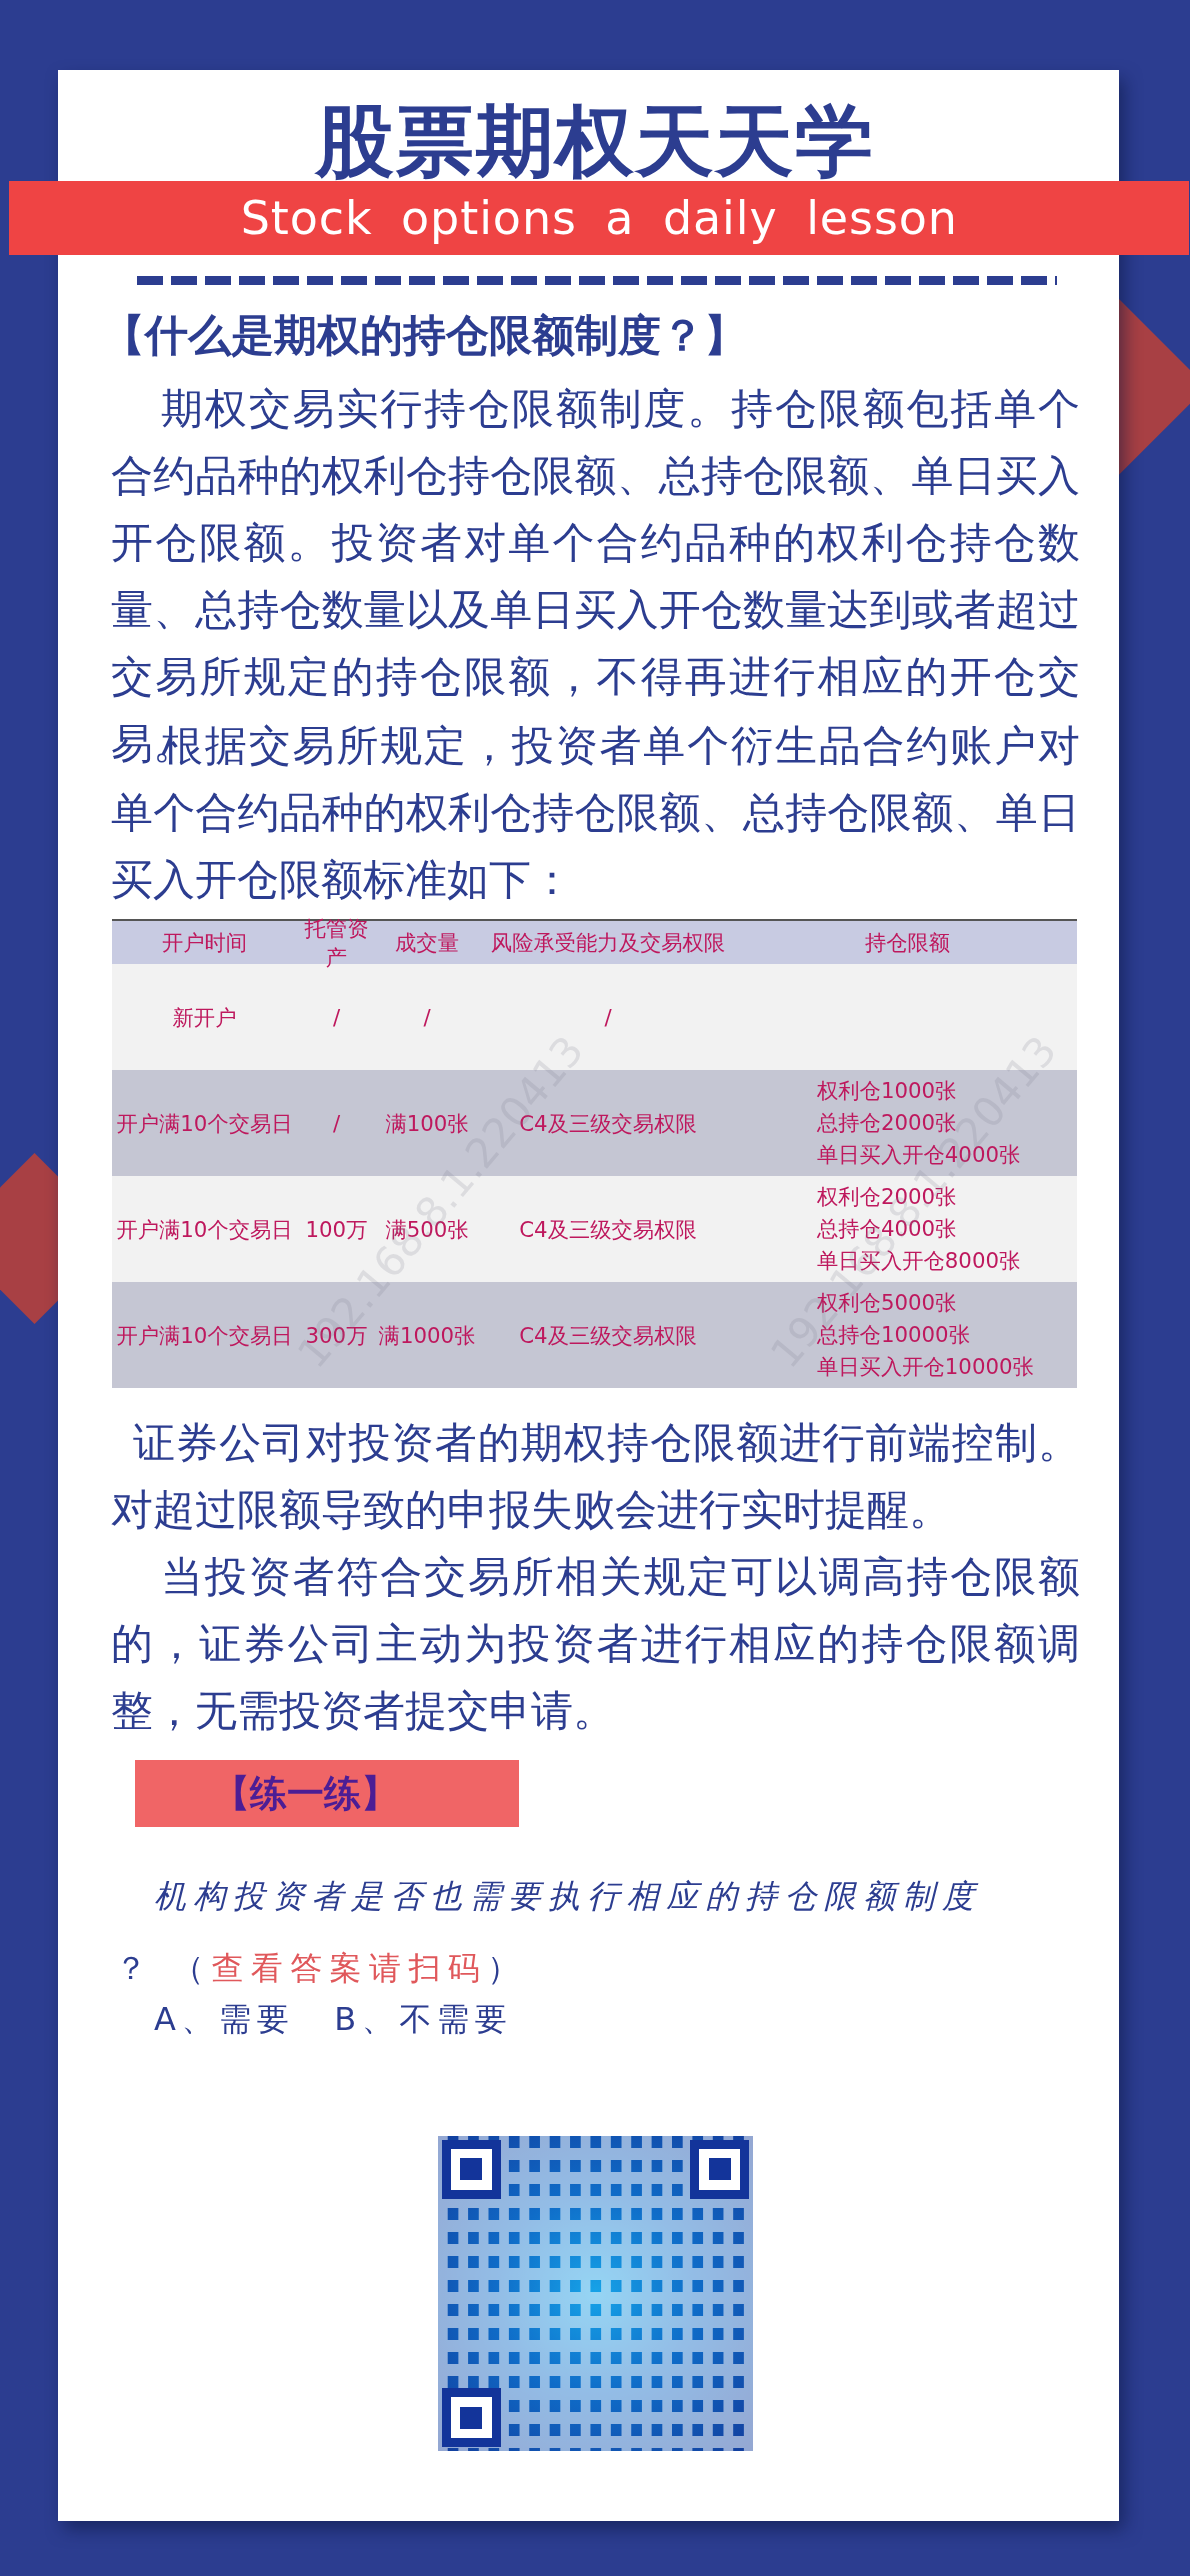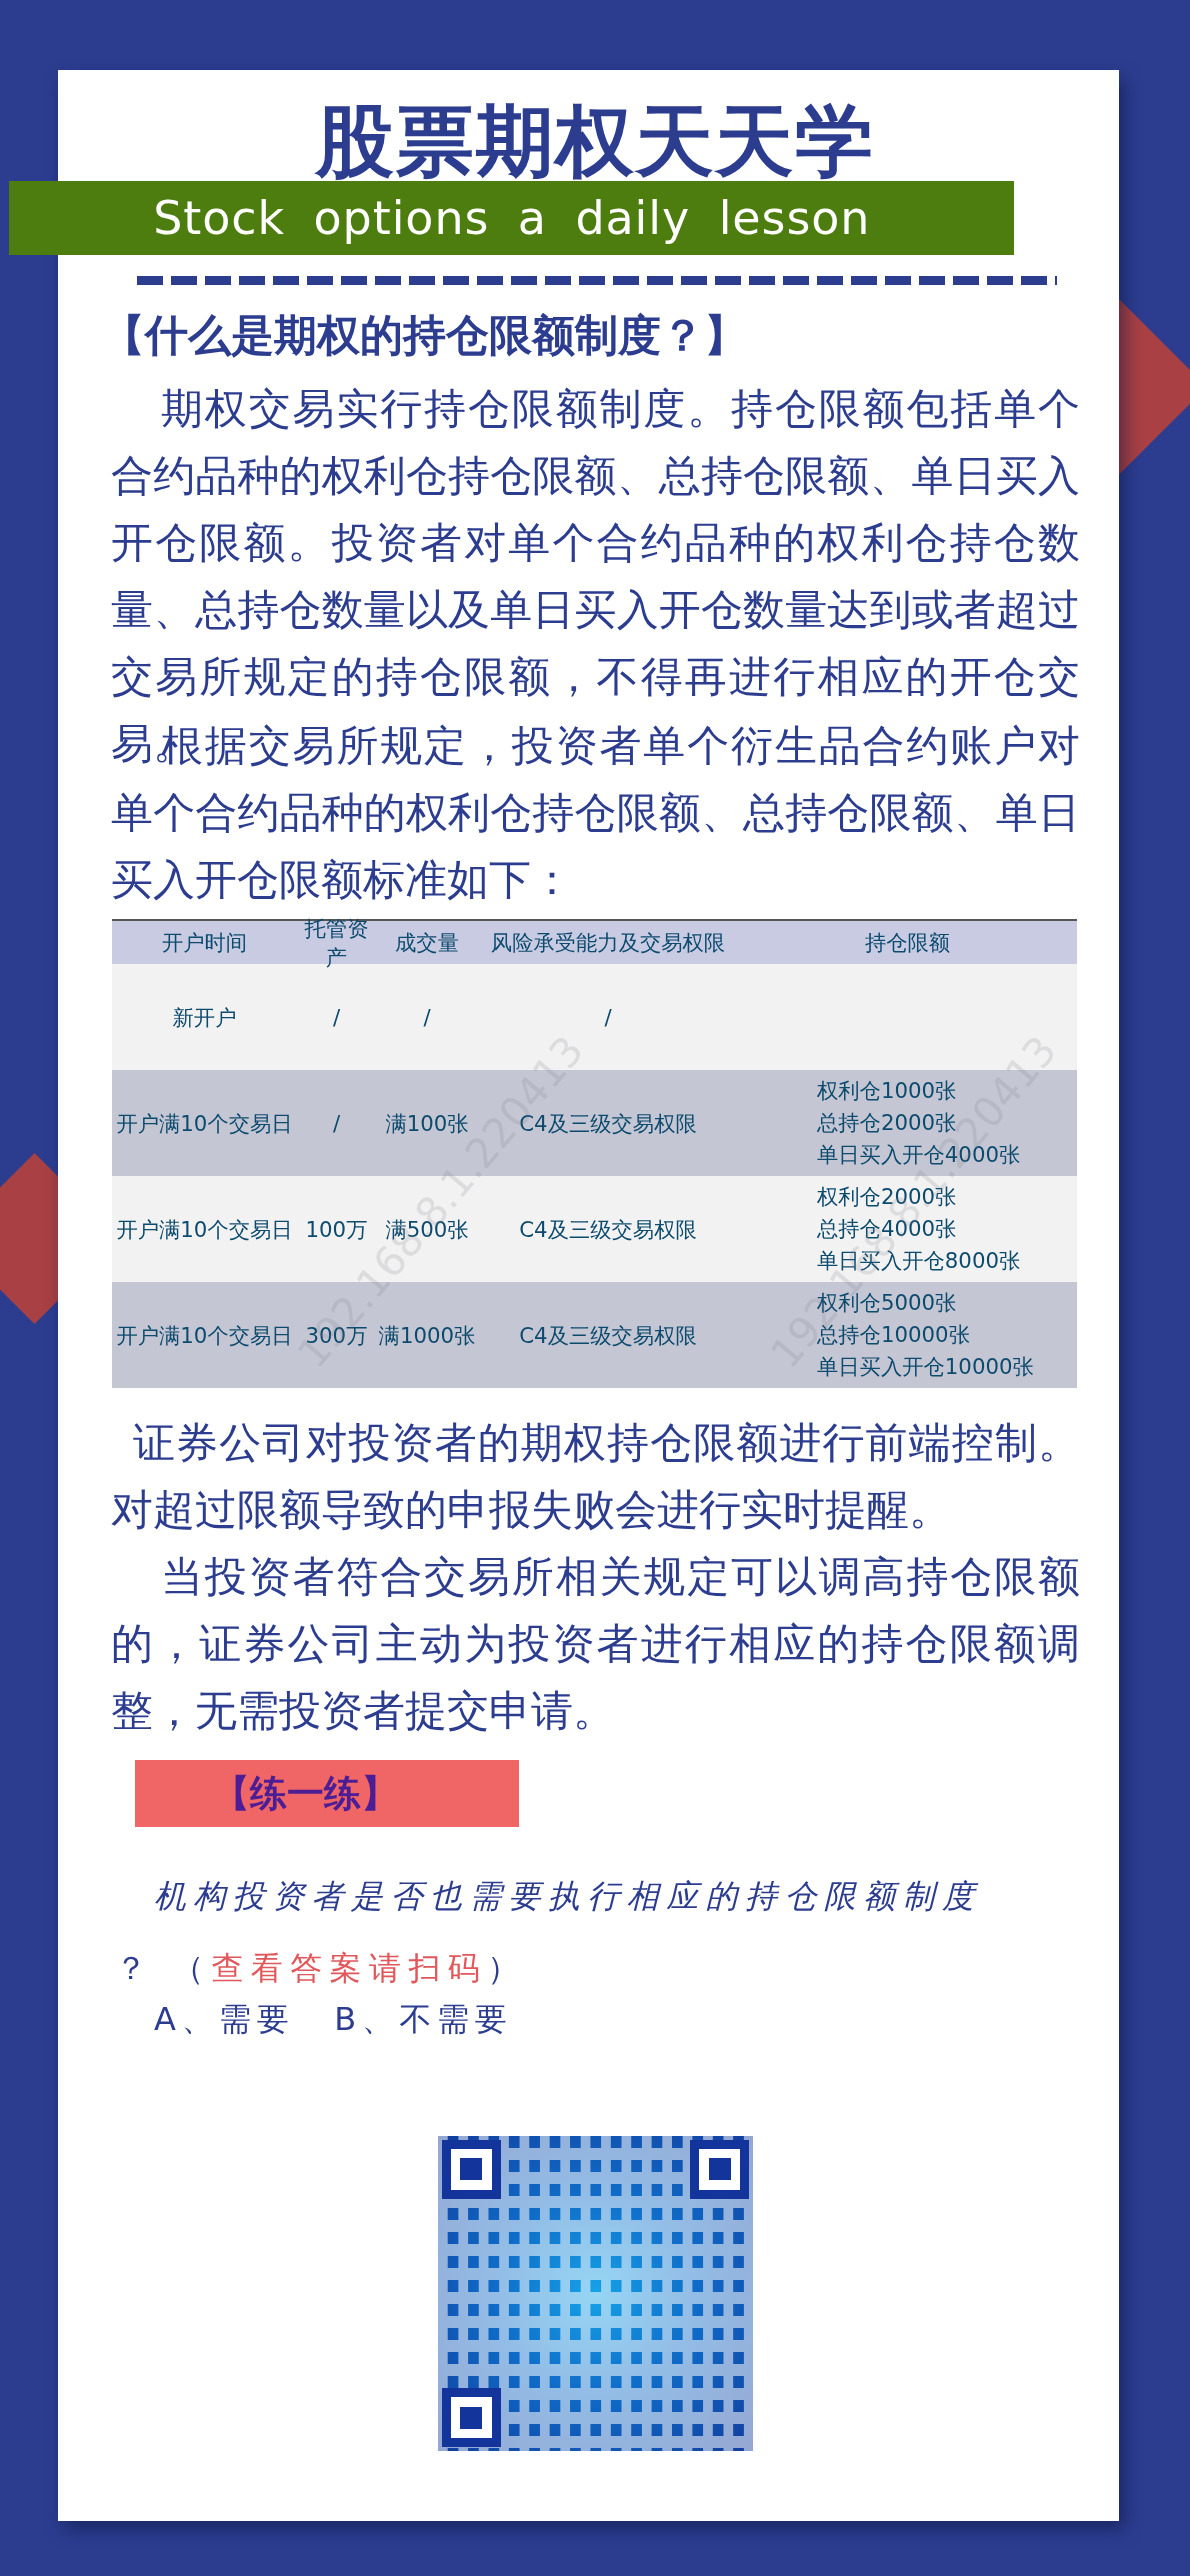--- a/index.html
+++ b/index.html
@@ -41,22 +41,22 @@
     font-size: 78px;
     font-weight: bold;
     color: #2c3d90;
     letter-spacing: 1.9px;
     line-height: 102px;
     margin-top: 12px;
   }
   .banner {
     position: absolute;
     left: 9.3px; top: 181px;
-    width: 1005px; height: 74px;
-    background: #4d7c0f;
+    width: 1180px; height: 74px;
+    background: #ef4444;
     display: flex; align-items: center; justify-content: center;
   }
   .banner-text {
     color: #ffffff;
     font-family: "DejaVu Sans", sans-serif;
     font-size: 46px;
     word-spacing: 13px;
     letter-spacing: 0.9px;
   }
   .dashes {
@@ -84,21 +84,21 @@
   }
   .para.indent { text-indent: 50px; }
   .para.indent-sm { text-indent: 22px; }
 
   .table {
     position: absolute;
     left: 112px; top: 919px;
     width: 965px;
     border-top: 2.8px solid #555;
     font-family: "DejaVu Sans", sans-serif;
-    color: #0c4a6e;
+    color: #be185d;
     font-size: 21.3px;
   }
   .trow { display: flex; align-items: center; }
   .thead { background: #c8cbe2; height: 43px; }
   .trow.light { background: #f2f2f2; height: 106px; }
   .trow.dark { background: #c5c6d3; height: 106px; }
   .cell { text-align: center; }
   .c1 { width: 185px; }
   .c2 { width: 79px; }
   .c3 { width: 102px; }

